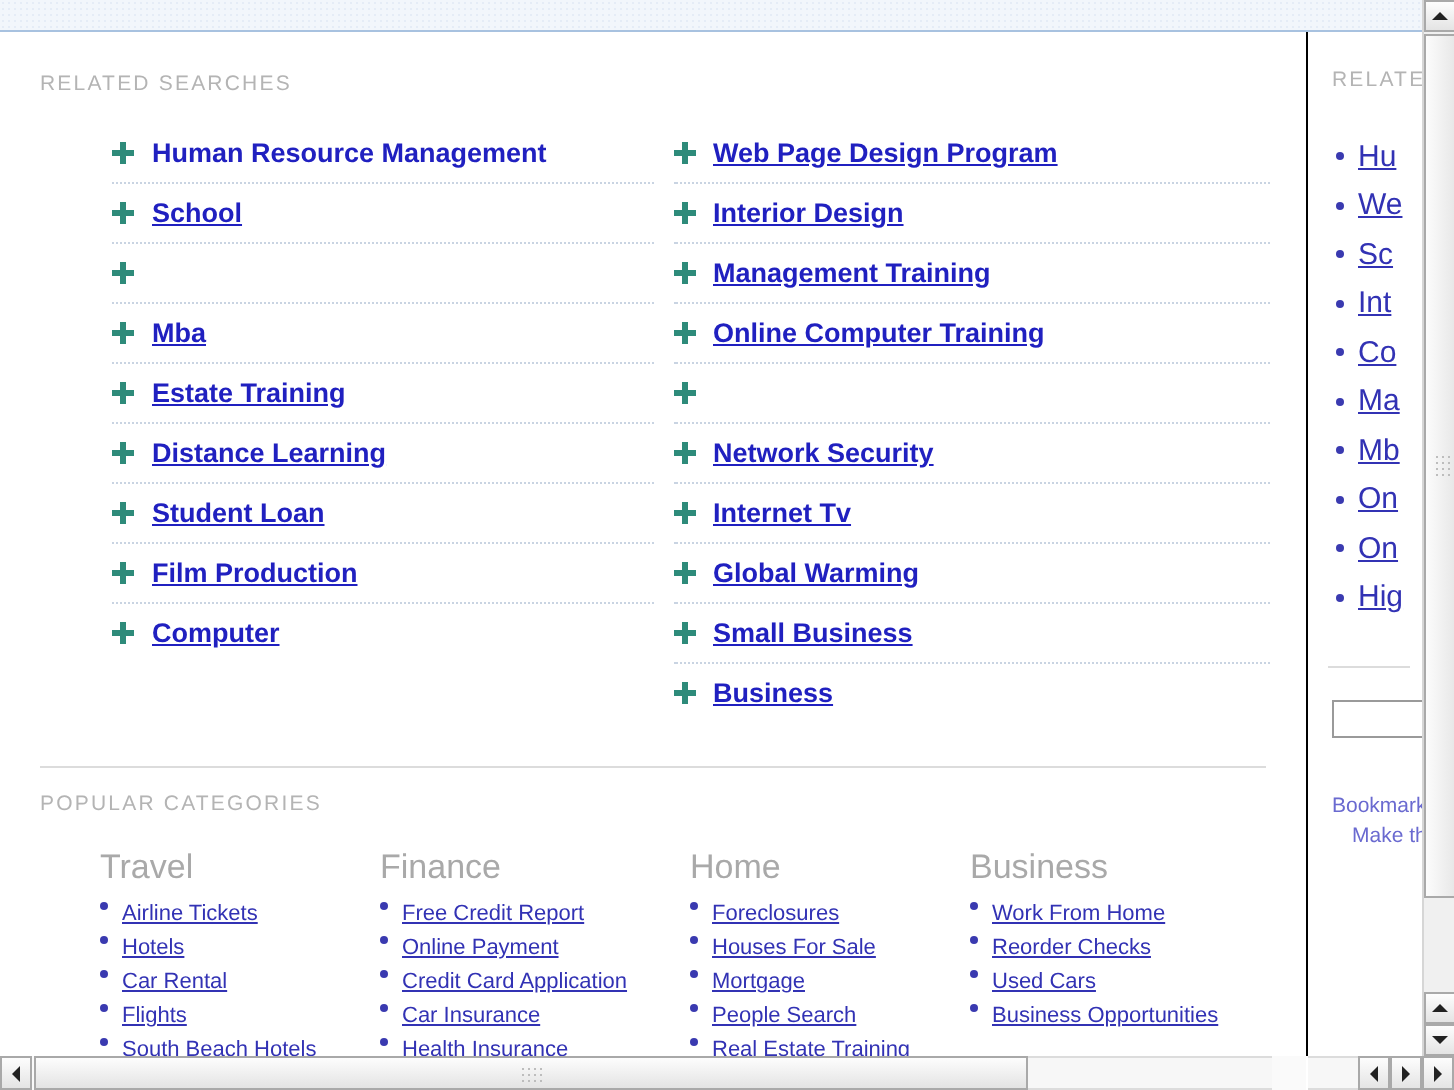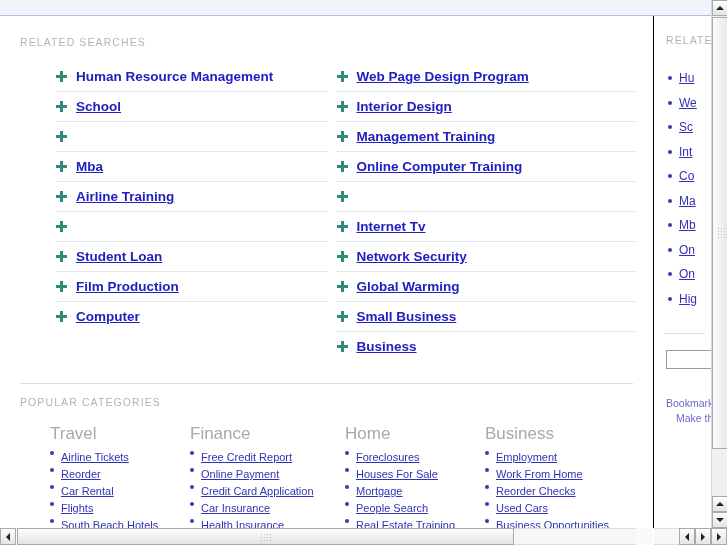--- a/index.html
+++ b/index.html
@@ -165,21 +165,21 @@
   .side-list { padding: 20px 0 0 14px; }
   .side-item {
     display: flex;
     align-items: center;
     height: 24.5px;
     white-space: nowrap;
     overflow: hidden;
   }
   .side-link {
     color: #3232b4;
-    font-size: 12px;
+    font-size: 15px;
     text-decoration: underline;
     cursor: pointer;
   }
   .side-hr {
     height: 1px;
     background: #dcdcdc;
     margin: 22px 6px 0 10px;
   }
   .side-input {
     margin: 16px 0 0 12px;
@@ -323,24 +323,25 @@
         </div>
         <div class="rs-item">
           <span class="star-icon"></span>
         </div>
         <div class="rs-item">
           <span class="star-icon"></span>
           <span class="rs-link">Mba</span>
         </div>
         <div class="rs-item">
           <span class="star-icon"></span>
-          <span class="rs-link">Airline Training</span>
-        </div>
-        <div class="rs-item">
-          <span class="star-icon"></span>
+          <span class="rs-link">Estate Training</span>
+        </div>
+        <div class="rs-item">
+          <span class="star-icon"></span>
+          <span class="rs-link">Distance Learning</span>
         </div>
         <div class="rs-item">
           <span class="star-icon"></span>
           <span class="rs-link">Student Loan</span>
         </div>
         <div class="rs-item">
           <span class="star-icon"></span>
           <span class="rs-link">Film Production</span>
         </div>
         <div class="rs-item">
@@ -364,25 +365,25 @@
         </div>
         <div class="rs-item">
           <span class="star-icon"></span>
           <span class="rs-link">Online Computer Training</span>
         </div>
         <div class="rs-item">
           <span class="star-icon"></span>
         </div>
         <div class="rs-item">
           <span class="star-icon"></span>
+          <span class="rs-link">Network Security</span>
+        </div>
+        <div class="rs-item">
+          <span class="star-icon"></span>
           <span class="rs-link">Internet Tv</span>
-        </div>
-        <div class="rs-item">
-          <span class="star-icon"></span>
-          <span class="rs-link">Network Security</span>
         </div>
         <div class="rs-item">
           <span class="star-icon"></span>
           <span class="rs-link">Global Warming</span>
         </div>
         <div class="rs-item">
           <span class="star-icon"></span>
           <span class="rs-link">Small Business</span>
         </div>
         <div class="rs-item">
@@ -399,21 +400,21 @@
     <div class="pc-wrap">
 
       <div class="pc-col">
         <div class="pc-head">Travel</div>
         <div class="pc-item">
           <span class="dot-icon"></span>
           <span class="pc-link">Airline Tickets</span>
         </div>
         <div class="pc-item">
           <span class="dot-icon"></span>
-          <span class="pc-link">Reorder</span>
+          <span class="pc-link">Hotels</span>
         </div>
         <div class="pc-item">
           <span class="dot-icon"></span>
           <span class="pc-link">Car Rental</span>
         </div>
         <div class="pc-item">
           <span class="dot-icon"></span>
           <span class="pc-link">Flights</span>
         </div>
         <div class="pc-item">
@@ -465,24 +466,20 @@
           <span class="pc-link">People Search</span>
         </div>
         <div class="pc-item">
           <span class="dot-icon"></span>
           <span class="pc-link">Real Estate Training</span>
         </div>
       </div>
 
       <div class="pc-col wide">
         <div class="pc-head">Business</div>
-        <div class="pc-item">
-          <span class="dot-icon"></span>
-          <span class="pc-link">Employment</span>
-        </div>
         <div class="pc-item">
           <span class="dot-icon"></span>
           <span class="pc-link">Work From Home</span>
         </div>
         <div class="pc-item">
           <span class="dot-icon"></span>
           <span class="pc-link">Reorder Checks</span>
         </div>
         <div class="pc-item">
           <span class="dot-icon"></span>

